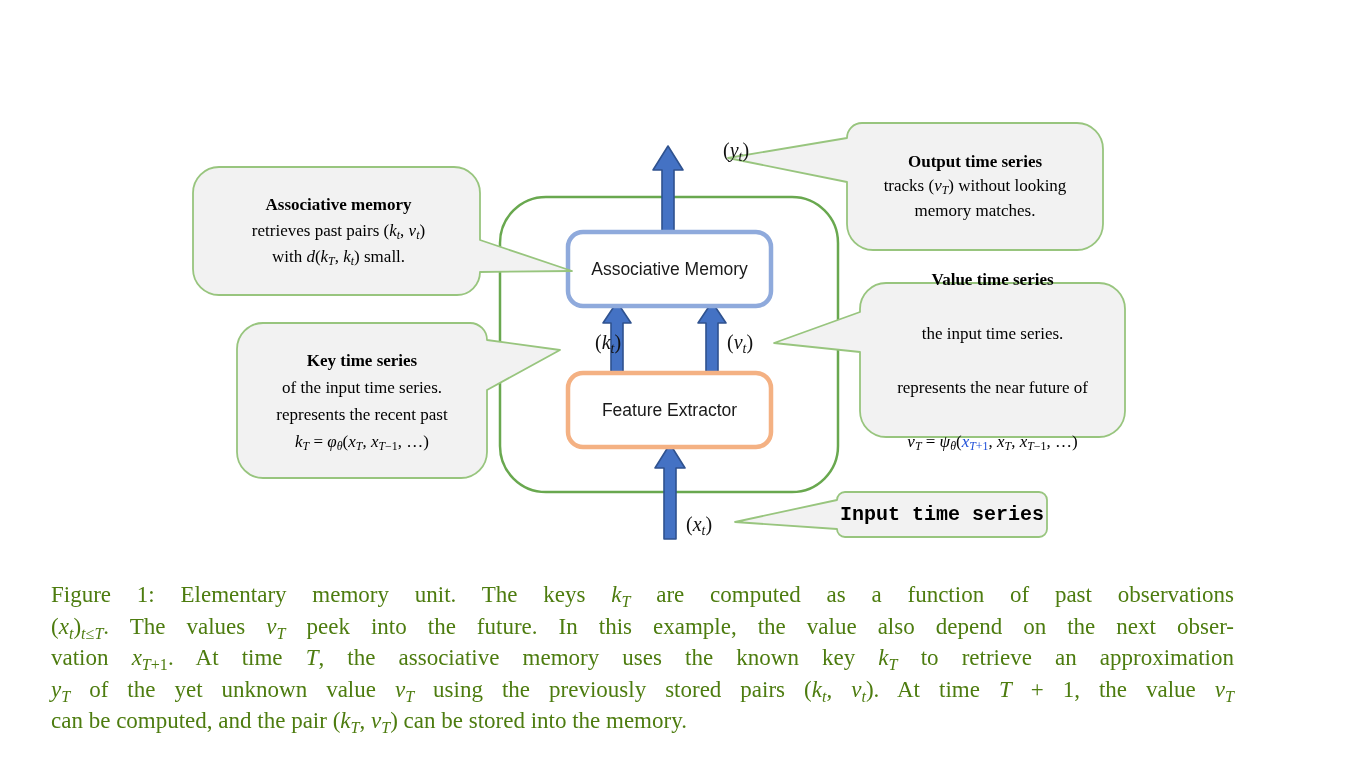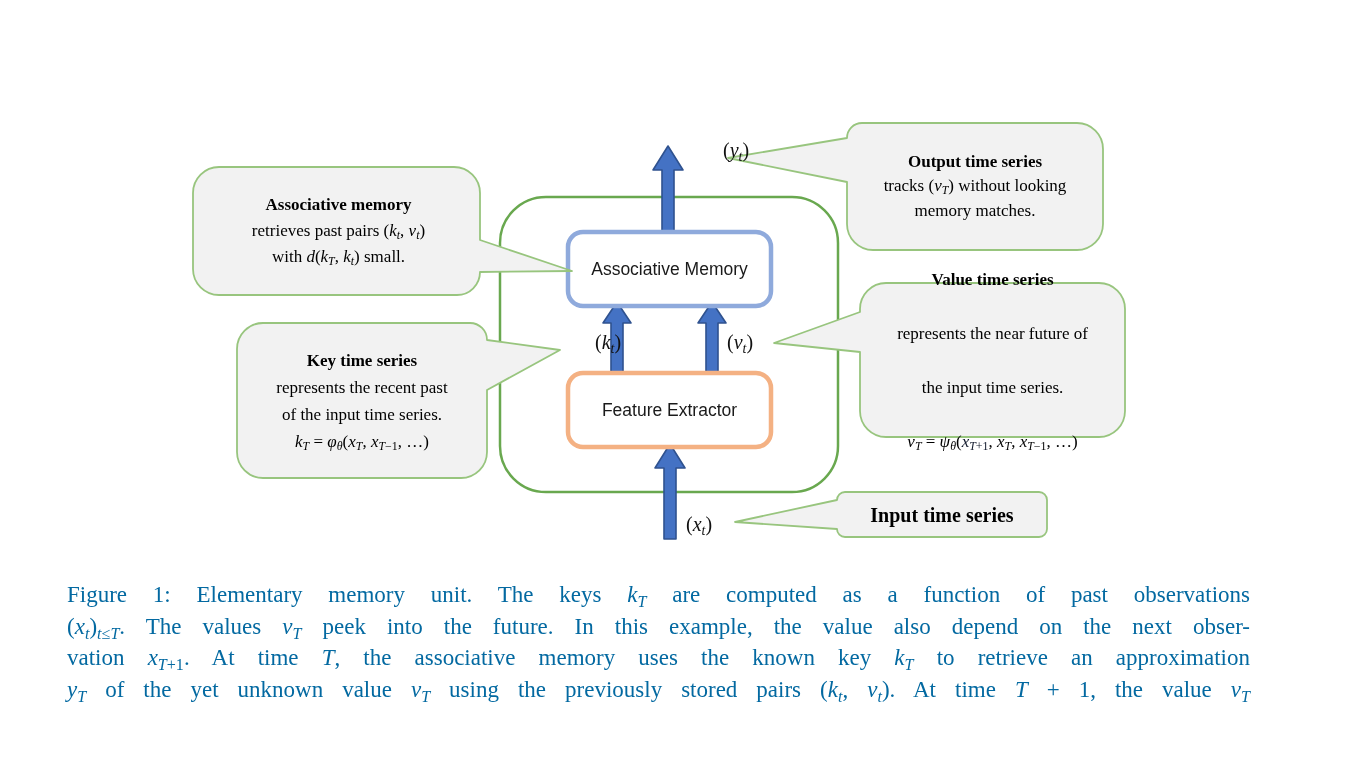--- a/index.html
+++ b/index.html
@@ -44,32 +44,32 @@
     text-align: center;
     font-size: 17px; line-height: 26px;
     color: #000;
   }
   .callout-text .line { white-space: nowrap; }
   .callout-title { font-weight: bold; white-space: nowrap; }
   .co-assoc  { left: 201px; top: 171px; width: 275px; height: 120px; }
   .co-key    { left: 245px; top: 327px; width: 234px; height: 147px; line-height: 27px; }
   .co-value  { left: 866px; top: 287px; width: 253px; height: 146px; line-height: 27px; gap: 27px; }
   .co-output { left: 853px; top: 127px; width: 244px; height: 119px; line-height: 24.5px; }
-  .co-input  { left: 837px; top: 492px; width: 210px; height: 45px; font-size: 20px; }
+  .co-input  { left: 837px; top: 492px; width: 210px; height: 45px; font-size: 20px; font-family: Liberation Mono, monospace; }
 
-  .red { color: #0f172a; }
+  .red { color: #1d4ed8; }
 
   sub { font-size: 70%; line-height: 0; vertical-align: -0.28em; }
 
   
   #caption {
     position: absolute;
-    left: 67px; top: 579px; width: 1183px;
+    left: 51px; top: 579px; width: 1183px;
     font-size: 23px; line-height: 31.5px;
-    color: #0369a1;
+    color: #4d7c0f;
   }
   .cap-line { text-align: justify; text-align-last: justify; }
   .cap-line.last { text-align-last: left; }
 </style>
 </head>
 <body>
 
 <div id="stage">
 
   <svg id="diagram-svg" width="1350" height="575" viewBox="0 0 1350 575">
@@ -104,42 +104,43 @@
   <div class="m-label lab-xt">(<i>x<sub>t</sub></i>)</div>
 
   <div class="callout-text co-assoc">
     <div class="callout-title">Associative memory</div>
     <div class="line">retrieves past pairs (<i>k<sub>t</sub></i>, <i>v<sub>t</sub></i>)</div>
     <div class="line">with <i>d</i>(<i>k<sub>T</sub></i>, <i>k<sub>t</sub></i>) small.</div>
   </div>
 
   <div class="callout-text co-key">
     <div class="callout-title">Key time series</div>
+    <div class="line">of the input time series.</div>
     <div class="line">represents the recent past</div>
-    <div class="line">of the input time series.</div>
     <div class="line"><i>k<sub>T</sub></i> = <i>φ<sub>θ</sub></i>(<i>x<sub>T</sub></i>, <i>x</i><sub><i>T</i>−1</sub>, …)</div>
   </div>
 
   <div class="callout-text co-value">
     <div class="callout-title">Value time series</div>
+    <div class="line">the input time series.</div>
     <div class="line">represents the near future of</div>
-    <div class="line">the input time series.</div>
     <div class="line"><i>v<sub>T</sub></i> = <i>ψ<sub>θ</sub></i>(<span class="red"><i>x</i><sub><i>T</i>+1</sub></span>, <i>x<sub>T</sub></i>, <i>x</i><sub><i>T</i>−1</sub>, …)</div>
   </div>
 
   <div class="callout-text co-output">
     <div class="callout-title">Output time series</div>
     <div class="line">tracks (<i>v<sub>T</sub></i>) without looking</div>
     <div class="line">memory matches.</div>
   </div>
 
   <div class="callout-text co-input">
     <div class="callout-title">Input time series</div>
   </div>
 
   <div id="caption">
     <div class="cap-line">Figure 1: Elementary memory unit.  The keys <i>k<sub>T</sub></i> are computed as a function of past observations</div>
     <div class="cap-line">(<i>x<sub>t</sub></i>)<sub><i>t</i>≤<i>T</i></sub>. The values <i>v<sub>T</sub></i> peek into the future. In this example, the value also depend on the next obser-</div>
     <div class="cap-line">vation <i>x</i><sub><i>T</i>+1</sub>. At time <i>T</i>, the associative memory uses the known key <i>k<sub>T</sub></i> to retrieve an approximation</div>
     <div class="cap-line"><i>y<sub>T</sub></i> of the yet unknown value <i>v<sub>T</sub></i> using the previously stored pairs (<i>k<sub>t</sub></i>, <i>v<sub>t</sub></i>). At time <i>T</i> + 1, the value <i>v<sub>T</sub></i></div>
+    <div class="cap-line last">can be computed, and the pair (<i>k<sub>T</sub></i>, <i>v<sub>T</sub></i>) can be stored into the memory.</div>
   </div>
 
 </div>
 
 </body></html>

